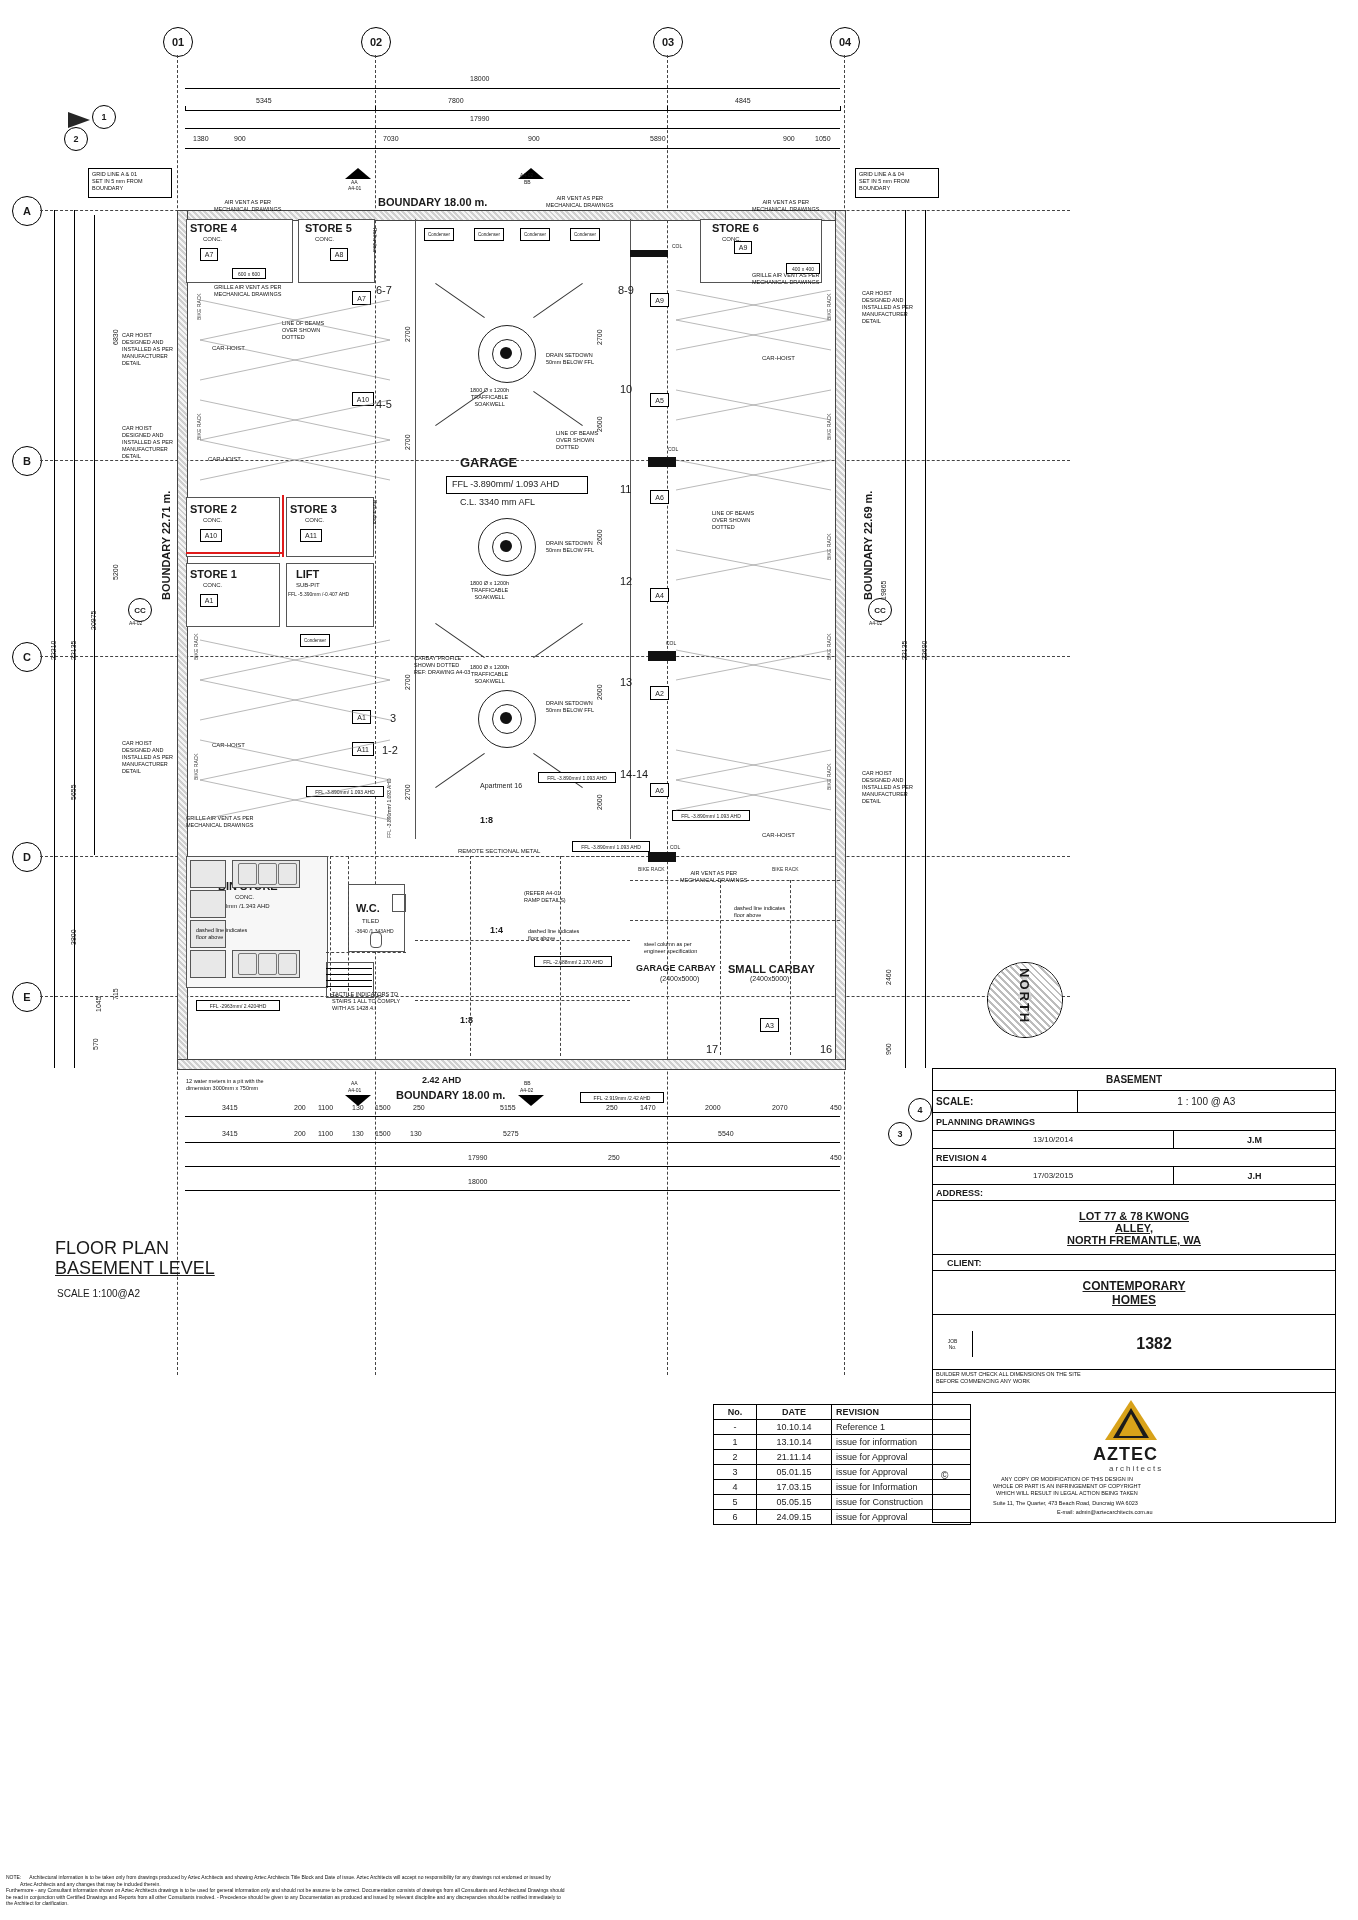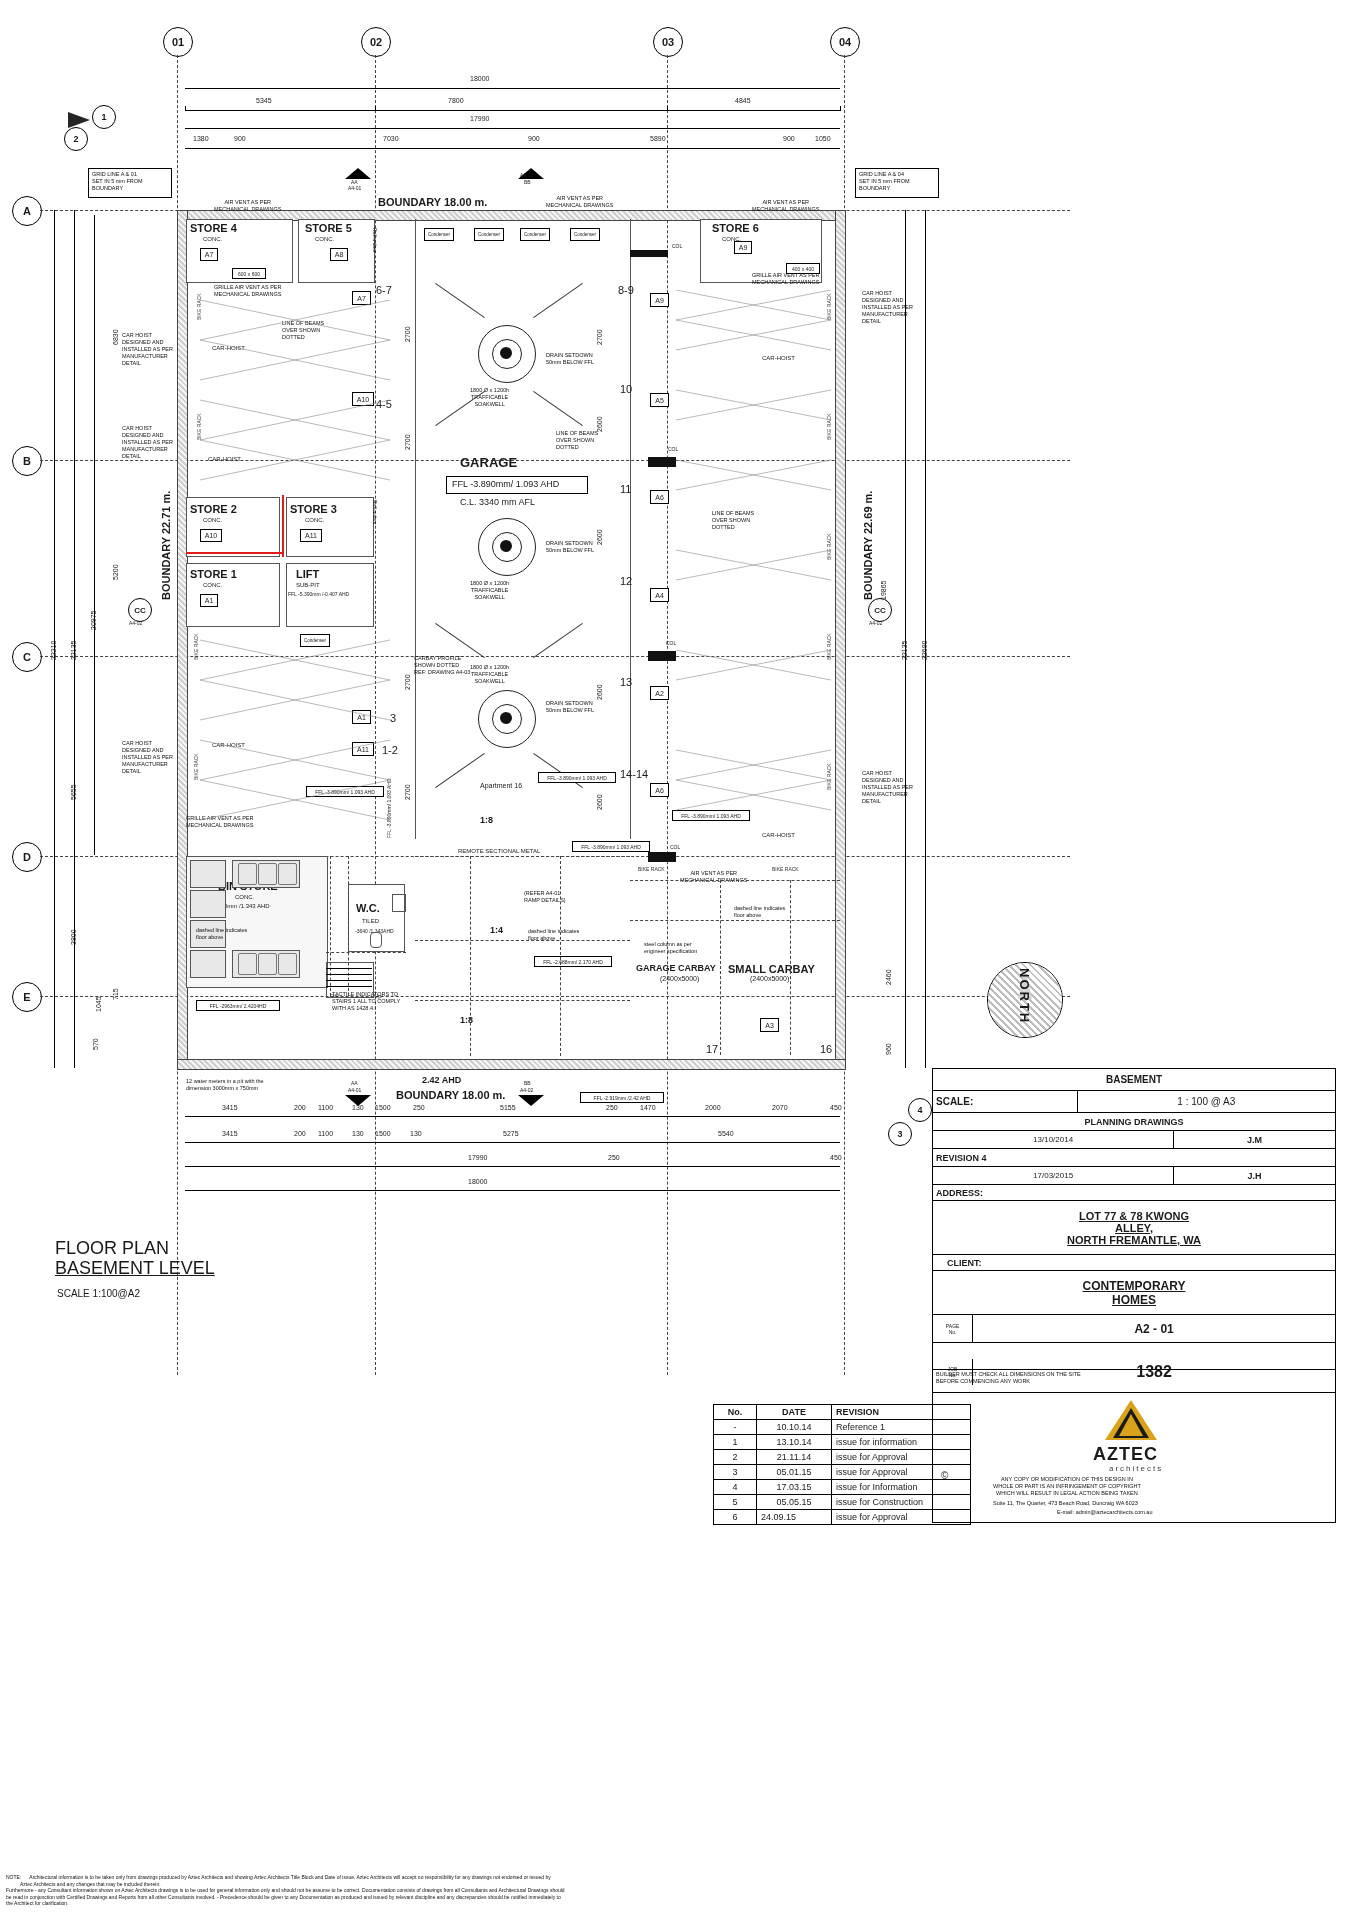--- a/index.html
+++ b/index.html
@@ -531,21 +531,21 @@
 
 <div class="titleblock" style="left:932px;top:1068px;width:402px;height:300px;">
   <div class="tb-row" style="height:22px;">
     <div class="tb-c bold" style="width:100%;text-align:center;font-size:10px;">BASEMENT</div>
   </div>
   <div class="tb-row" style="height:22px;">
     <div class="tb-c bold" style="width:36%;border-right:1px solid #000;height:100%;display:flex;align-items:center;font-size:10px;">SCALE:</div>
     <div class="tb-c" style="width:64%;display:flex;align-items:center;justify-content:center;font-size:10px;">1 : 100 @ A3</div>
   </div>
   <div class="tb-row" style="height:18px;">
-    <div class="tb-c bold" style="width:100%;text-align:center;font-size:9px;">PLANNING DRAWINGS</div>
+    <div class="tb-c bold" style="width:100%;font-size:9px;">PLANNING DRAWINGS</div>
   </div>
   <div class="tb-row" style="height:18px;">
     <div class="tb-c" style="width:60%;border-right:1px solid #000;height:100%;display:flex;align-items:center;justify-content:center;font-size:8px;">13/10/2014</div>
     <div class="tb-c bold" style="width:40%;display:flex;align-items:center;justify-content:center;font-size:9px;">J.M</div>
   </div>
   <div class="tb-row" style="height:18px;">
     <div class="tb-c bold" style="width:100%;font-size:9px;">REVISION 4</div>
   </div>
   <div class="tb-row" style="height:18px;">
     <div class="tb-c" style="width:60%;border-right:1px solid #000;height:100%;display:flex;align-items:center;justify-content:center;font-size:8px;">17/03/2015</div>
@@ -558,25 +558,20 @@
     <div class="tb-c bold underline" style="width:100%;text-align:center;font-size:11px;">LOT 77 &amp; 78 KWONG</div>
     <div class="tb-c bold underline" style="width:100%;text-align:center;font-size:11px;">ALLEY,</div>
     <div class="tb-c bold underline" style="width:100%;text-align:center;font-size:11px;">NORTH FREMANTLE,  WA</div>
   </div>
   <div class="tb-row" style="height:16px;">
     <div class="tb-c bold" style="width:100%;font-size:9px;padding-left:14px;">CLIENT:</div>
   </div>
   <div class="tb-row" style="height:44px;flex-direction:column;justify-content:center;">
     <div class="tb-c bold underline" style="width:100%;text-align:center;font-size:12px;">CONTEMPORARY</div>
     <div class="tb-c bold underline" style="width:100%;text-align:center;font-size:12px;">HOMES</div>
-  </div>
-  <div class="tb-row" style="height:28px;">
-    <div class="tb-c" style="width:10%;border-right:1px solid #000;height:100%;display:flex;align-items:center;justify-content:center;font-size:5px;white-space:pre;text-align:center;">PAGE
-No.</div>
-    <div class="tb-c bold" style="width:90%;display:flex;align-items:center;justify-content:center;font-size:12px;">A2   -   01</div>
   </div>
   <div class="tb-row" style="height:26px;margin-top:16px;">
     <div class="tb-c" style="width:10%;border-right:1px solid #000;height:100%;display:flex;align-items:center;justify-content:center;font-size:5px;white-space:pre;text-align:center;">JOB
 No.</div>
     <div class="tb-c bold" style="width:90%;display:flex;align-items:center;justify-content:center;font-size:16px;">1382</div>
   </div>
 </div>
 
 <div class="abs" style="left:932px;top:1368px;width:402px;height:24px;border:1px solid #000;border-top:none;">
   <div class="note" style="left:3px;top:3px;white-space:pre;">BUILDER MUST CHECK ALL DIMENSIONS ON THE SITE
@@ -635,21 +630,21 @@
           <td style="text-align:center;">17.03.15</td>
           <td>issue for Information</td>
         </tr>
       <tr>
           <td style="text-align:center;">5</td>
           <td style="text-align:center;">05.05.15</td>
           <td>issue for Construction</td>
         </tr>
       <tr>
           <td style="text-align:center;">6</td>
-          <td style="">24.09.15</td>
+          <td style="text-align:center;">24.09.15</td>
           <td>issue for Approval</td>
         </tr>
     </tbody>
   </table>
 </div>
 
 <div class="footer" style="left:6px;top:1874px;width:700px;white-space:pre-wrap;">NOTE:      Architectural information is to be taken only from drawings produced by Aztec Architects and showing Aztec Architects Title Block and Date of issue. Aztec Architects will accept no responsibility for any drawings not endorsed or issued by
           Aztec Architects and any changes that may be included therein.
 Furthermore - any Consultant information shown on Aztec Architects drawings is to be used for general information only and should not be assume to be correct. Documentation consists of drawings from all Consultants and Architectural Drawings should
 be read in conjunction with Certified Drawings and Reports from all other Consultants involved. - Precedence should be given to any Documentation as produced and issued by relevant discipline and any discrepancies should be notified immediately to

